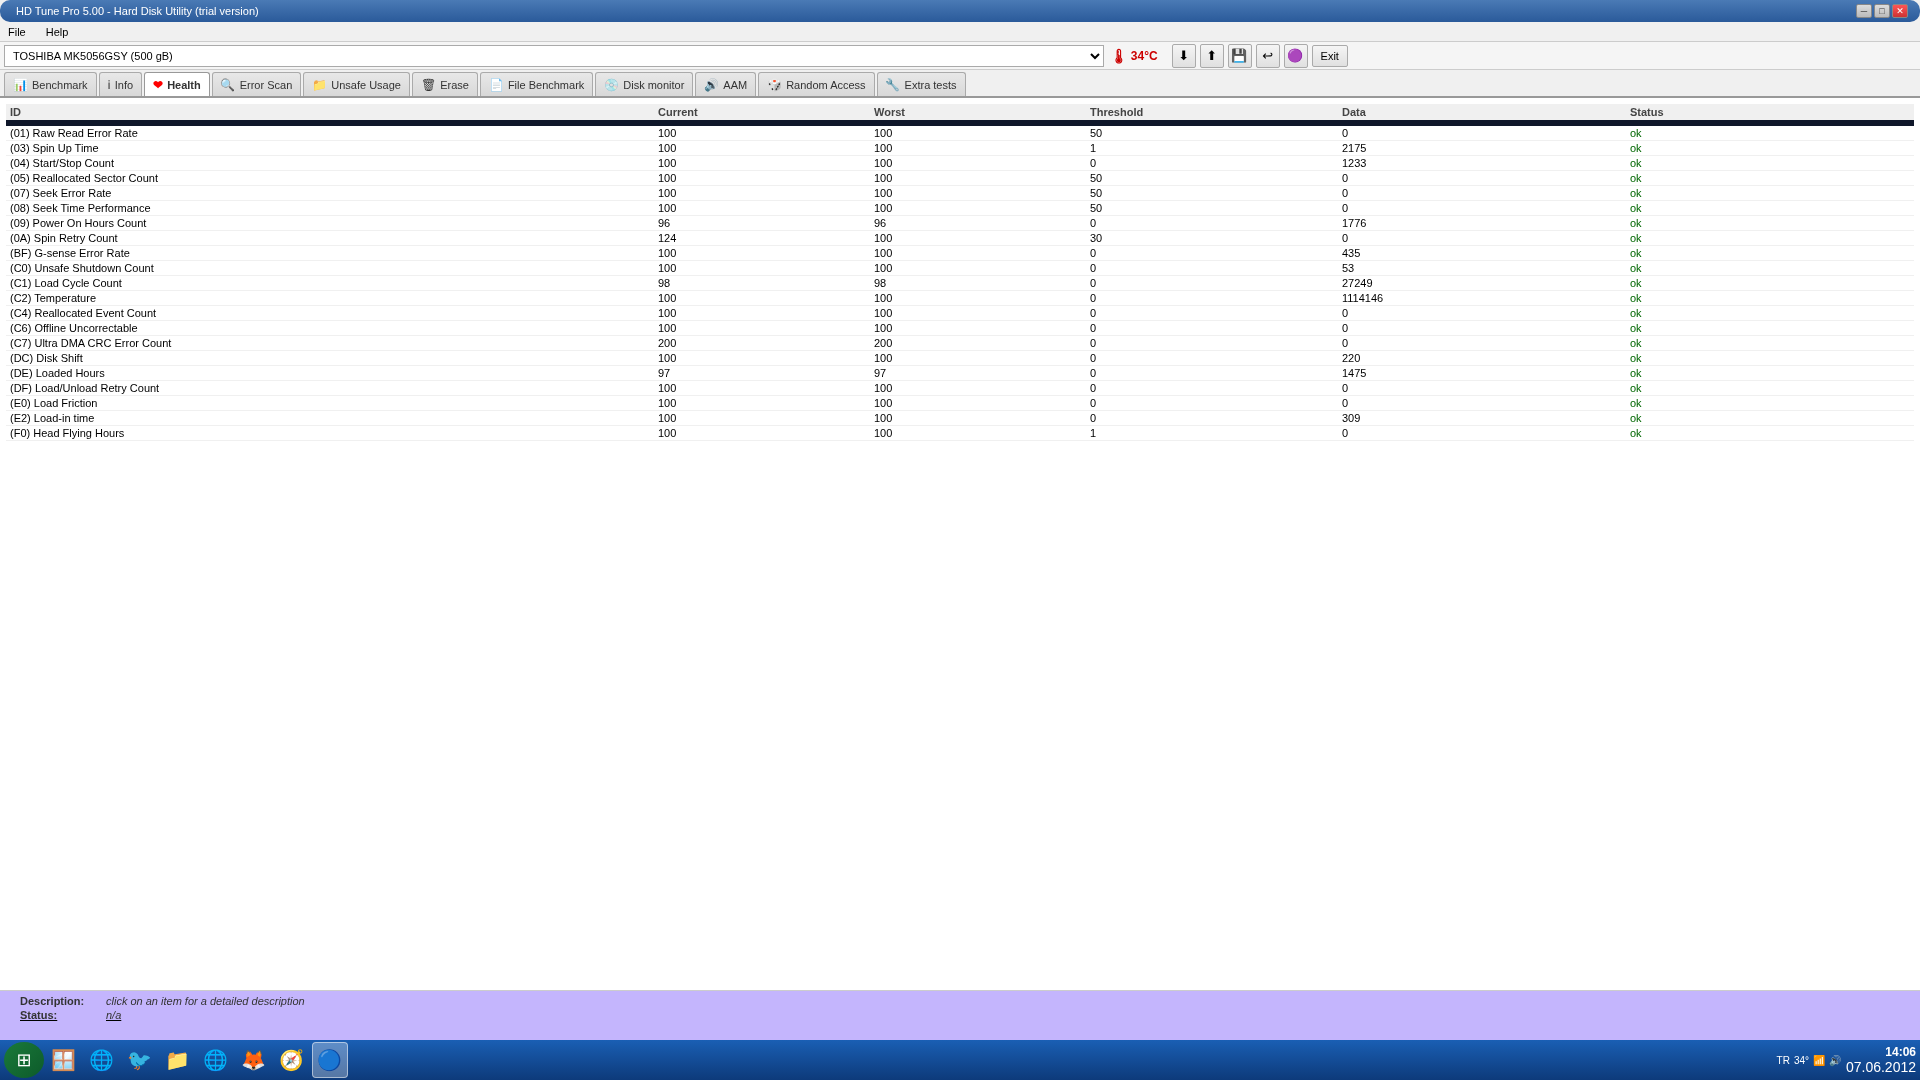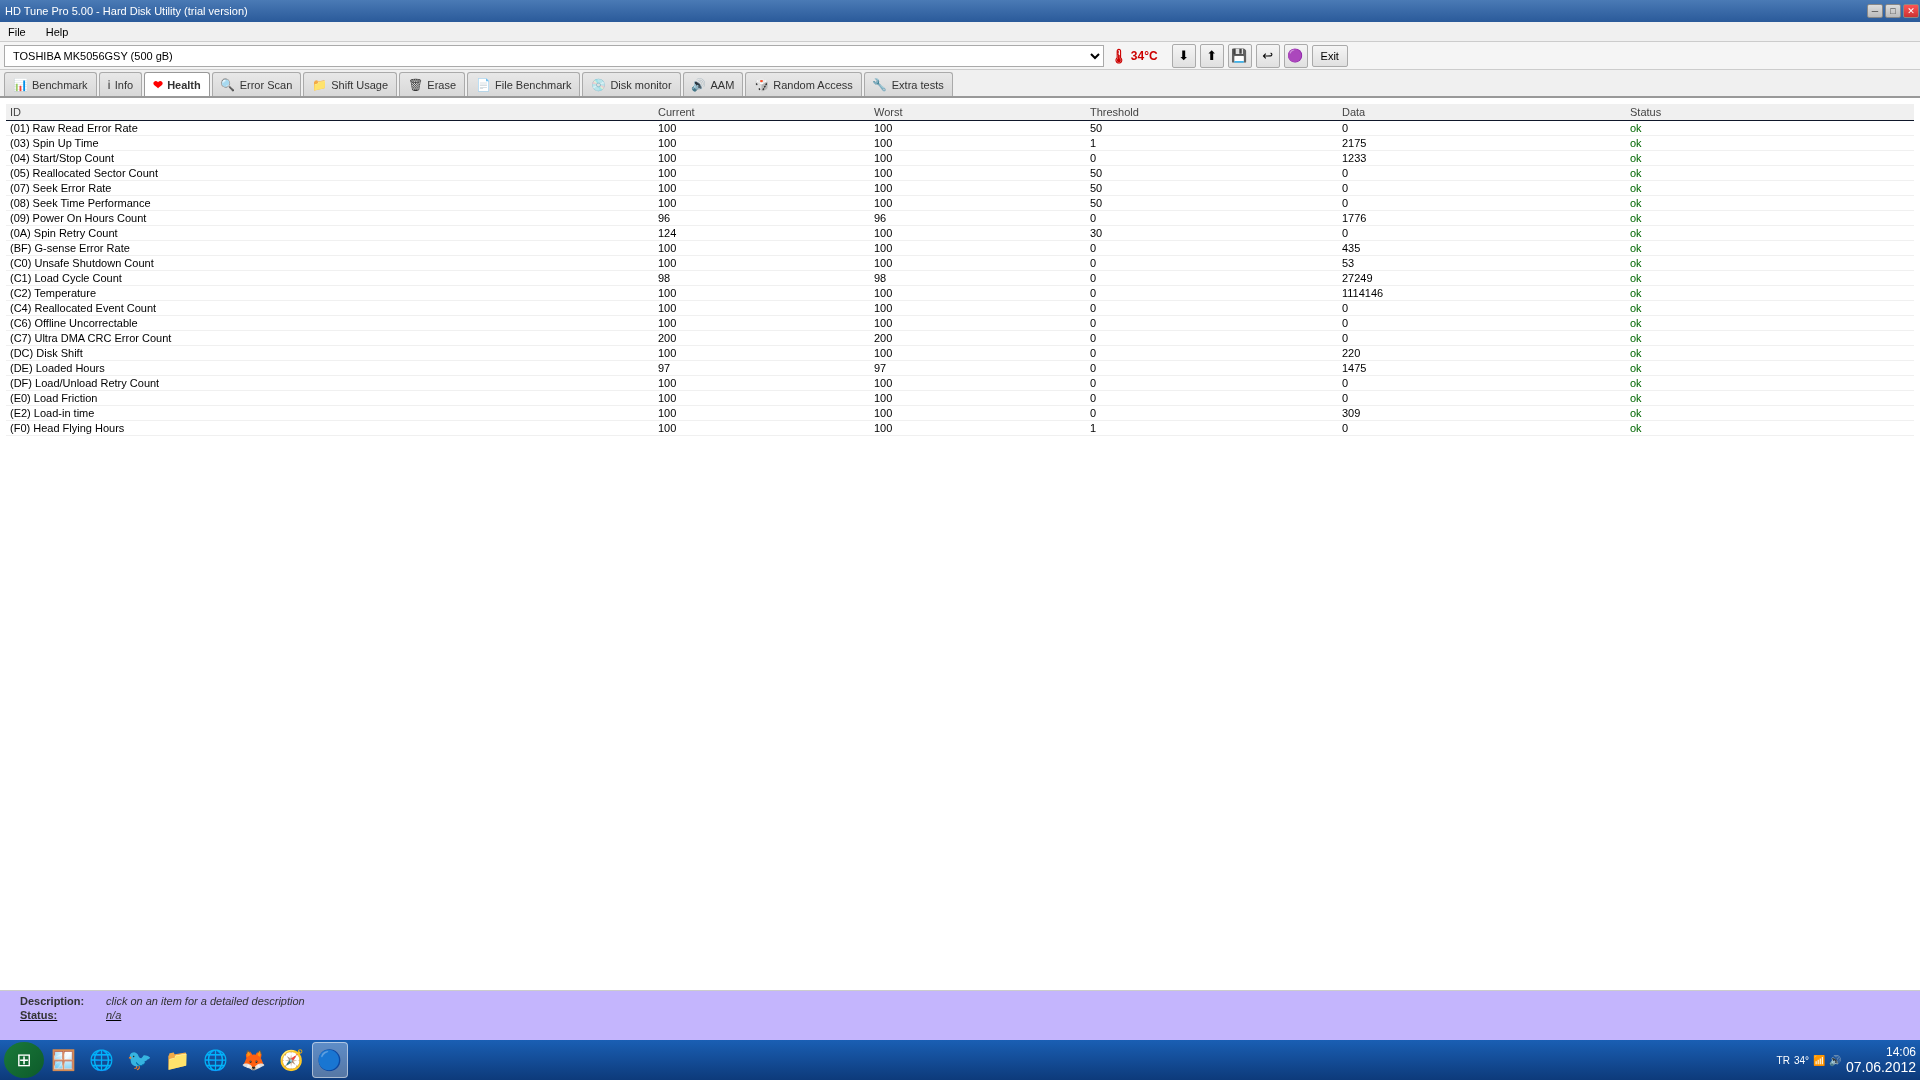--- a/index.html
+++ b/index.html
@@ -13,22 +13,23 @@
     }
 
     
     .title-bar {
       background: linear-gradient(to bottom, #4a7ab5, #2a5a9a);
       color: white;
       height: 22px;
       display: flex;
       align-items: center;
       justify-content: space-between;
-      padding: 0 1px;
-      font-size: 11px;
+      padding: 0 12px;
+      font-size: 11px;
+      border-radius: 10px;
     }
     .title-bar-title { padding-left: 4px; }
     .title-bar-buttons { display: flex; gap: 2px; }
     .title-btn {
       width: 16px; height: 14px;
       border: 1px solid #888;
       border-radius: 2px;
       background: linear-gradient(to bottom, #ddd, #bbb);
       color: #333;
       font-size: 9px;
@@ -146,23 +147,23 @@
 
     
     .smart-table {
       width: 100%;
       border-collapse: collapse;
       font-size: 11px;
     }
     .smart-table th {
       text-align: left;
       padding: 2px 4px;
-      font-weight: normal;
+      font-weight: bold;
       color: #444;
-      border-bottom: 1px solid #0f172a;
+      border-bottom: 6px solid #0f172a;
       background: #f0f0f0;
     }
     .smart-table td {
       padding: 1px 4px;
       border-bottom: 1px solid #f0f0f0;
     }
     .smart-table tr.warning-row { background: #ffff00; }
 
     
     .status-bar {
@@ -247,21 +248,21 @@
 
     .taskbar-right {
       margin-left: auto;
       display: flex;
       align-items: center;
       gap: 4px;
       color: white;
       font-size: 10px;
     }
     .taskbar-clock { text-align: right; }
-    .taskbar-clock .time { font-size: 12px; font-weight: normal; text-align: right; }
+    .taskbar-clock .time { font-size: 12px; font-weight: bold; text-align: right; }
     .taskbar-clock .date { font-size: 14px; }
     .sys-tray { display: flex; align-items: center; gap: 4px; font-size: 10px; }
 
     .col-id { width: 180px; }
     .col-current { width: 60px; }
     .col-worst { width: 60px; }
     .col-threshold { width: 70px; }
     .col-data { width: 80px; }
     .col-status { width: 80px; }
   </style>
@@ -312,21 +313,21 @@
   <div class="tab active">
     <span class="tab-icon" style="color:red;">❤</span>
     <span>Health</span>
   </div>
   <div class="tab">
     <span class="tab-icon">🔍</span>
     <span>Error Scan</span>
   </div>
   <div class="tab">
     <span class="tab-icon">📁</span>
-    <span>Shift Usage</span>
+    <span>Unsafe Usage</span>
   </div>
   <div class="tab">
     <span class="tab-icon">🗑</span>
     <span>Erase</span>
   </div>
   <div class="tab">
     <span class="tab-icon">📄</span>
     <span>File Benchmark</span>
   </div>
   <div class="tab">

